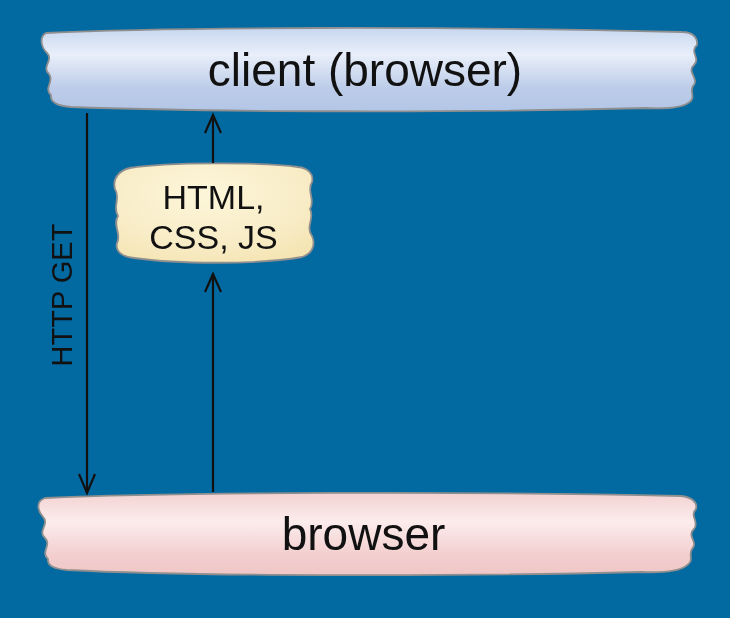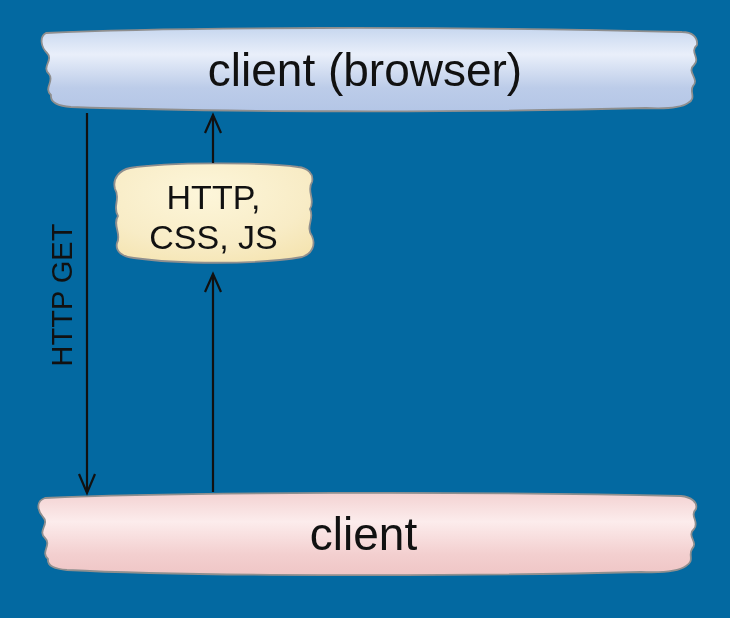--- a/index.html
+++ b/index.html
@@ -168,20 +168,20 @@
     </g>
 
     <g>
       <line class="arrow-line" x1="213" y1="492" x2="213" y2="275"></line>
       <polyline class="arrow-head" points="205,292 213,274 221,292"></polyline>
     </g>
   </svg>
 
   <div id="client-label" class="node-label">client (browser)</div>
 
-  <div id="assets-label" class="node-label">HTTP,
+  <div id="assets-label" class="node-label">HTML,
 CSS, JS</div>
 
-  <div id="server-label" class="node-label">client</div>
+  <div id="server-label" class="node-label">browser</div>
 
   <div id="http-get-label" class="node-label">HTTP GET</div>
 
 </div>
 
 </body></html>

